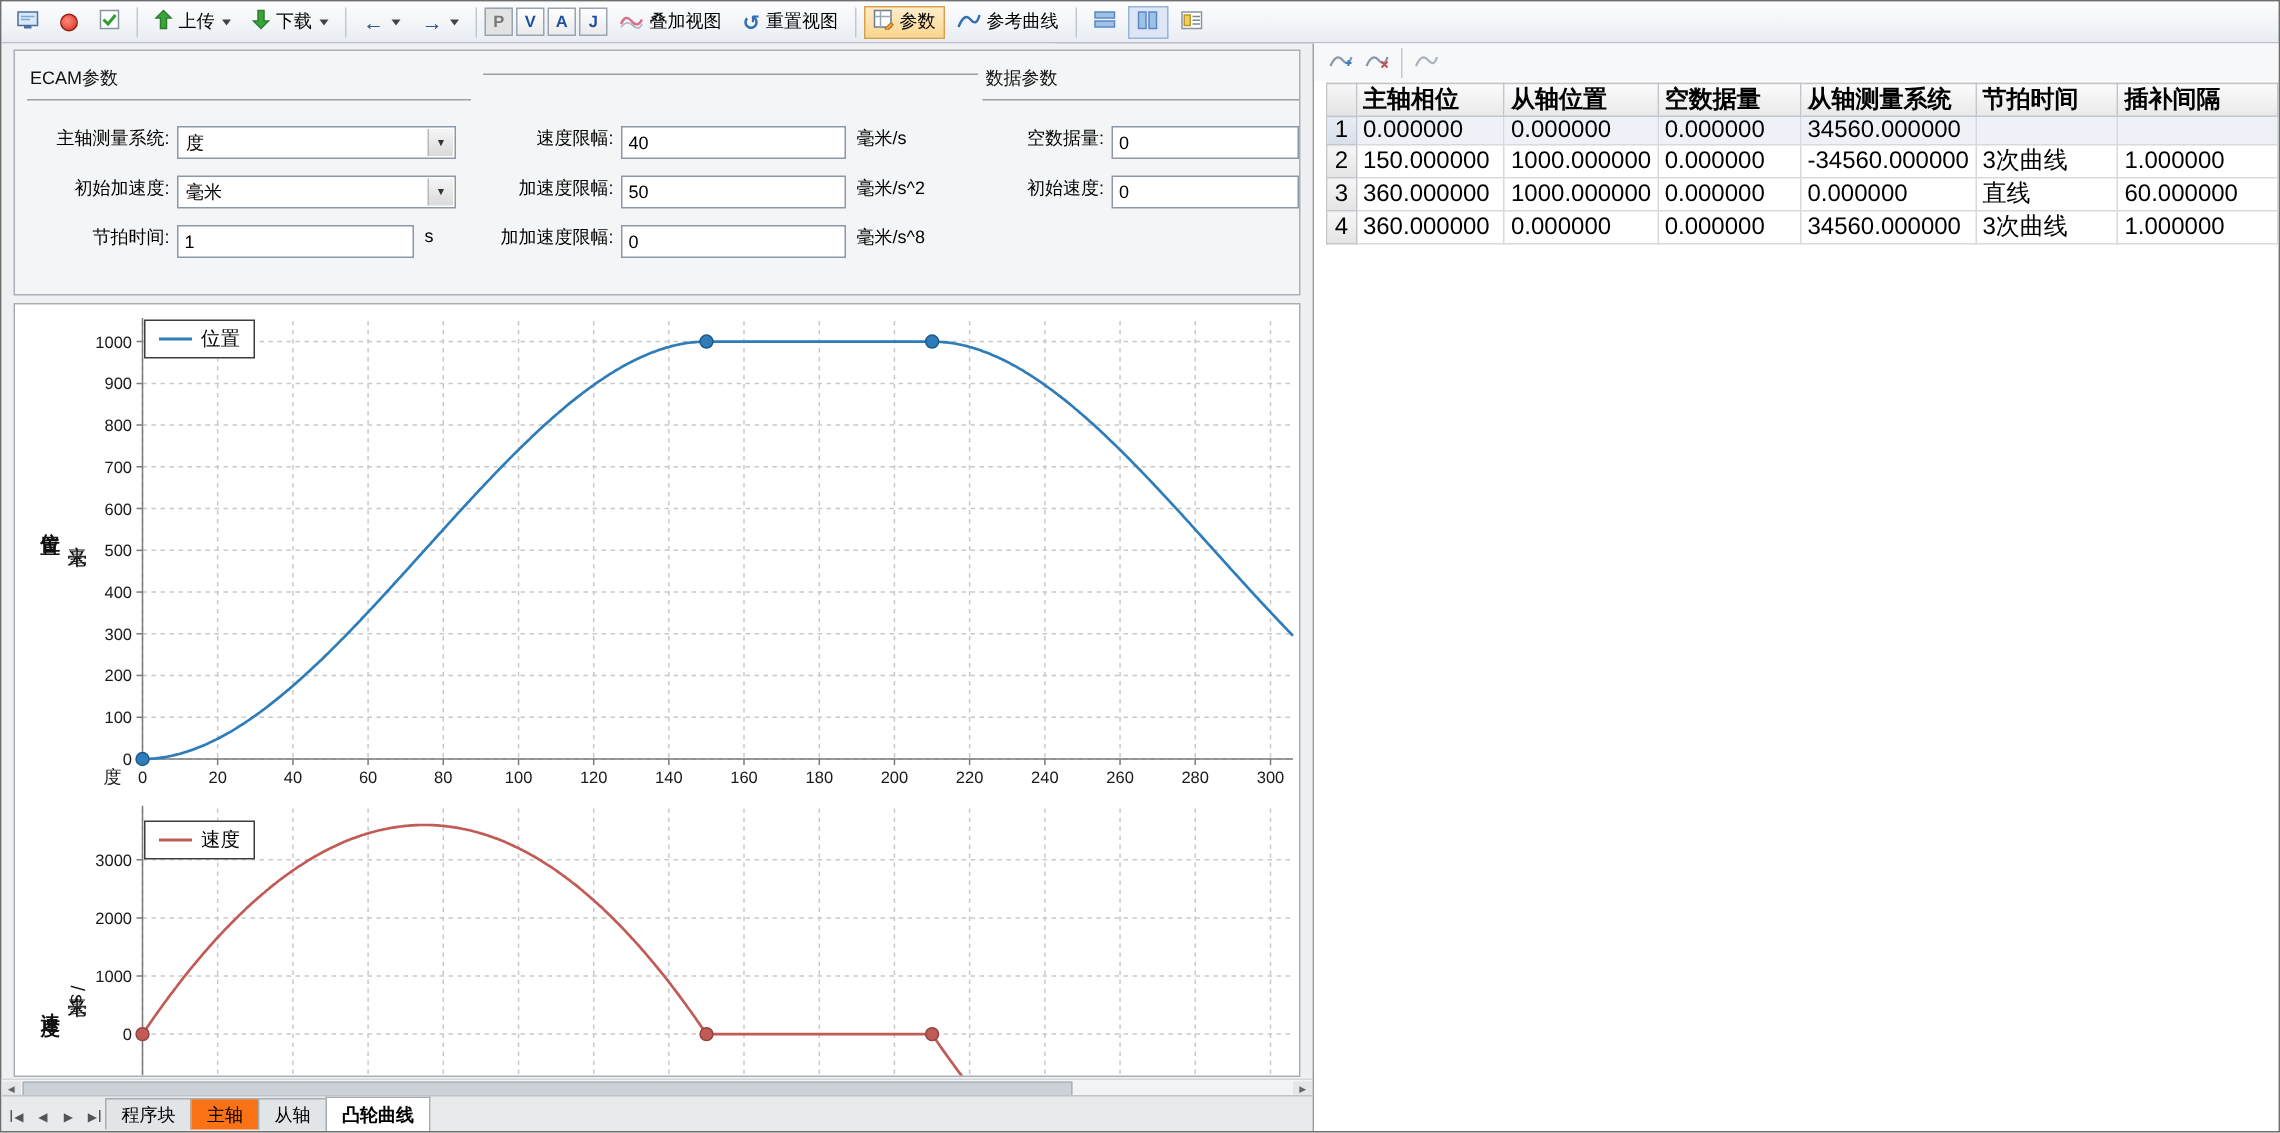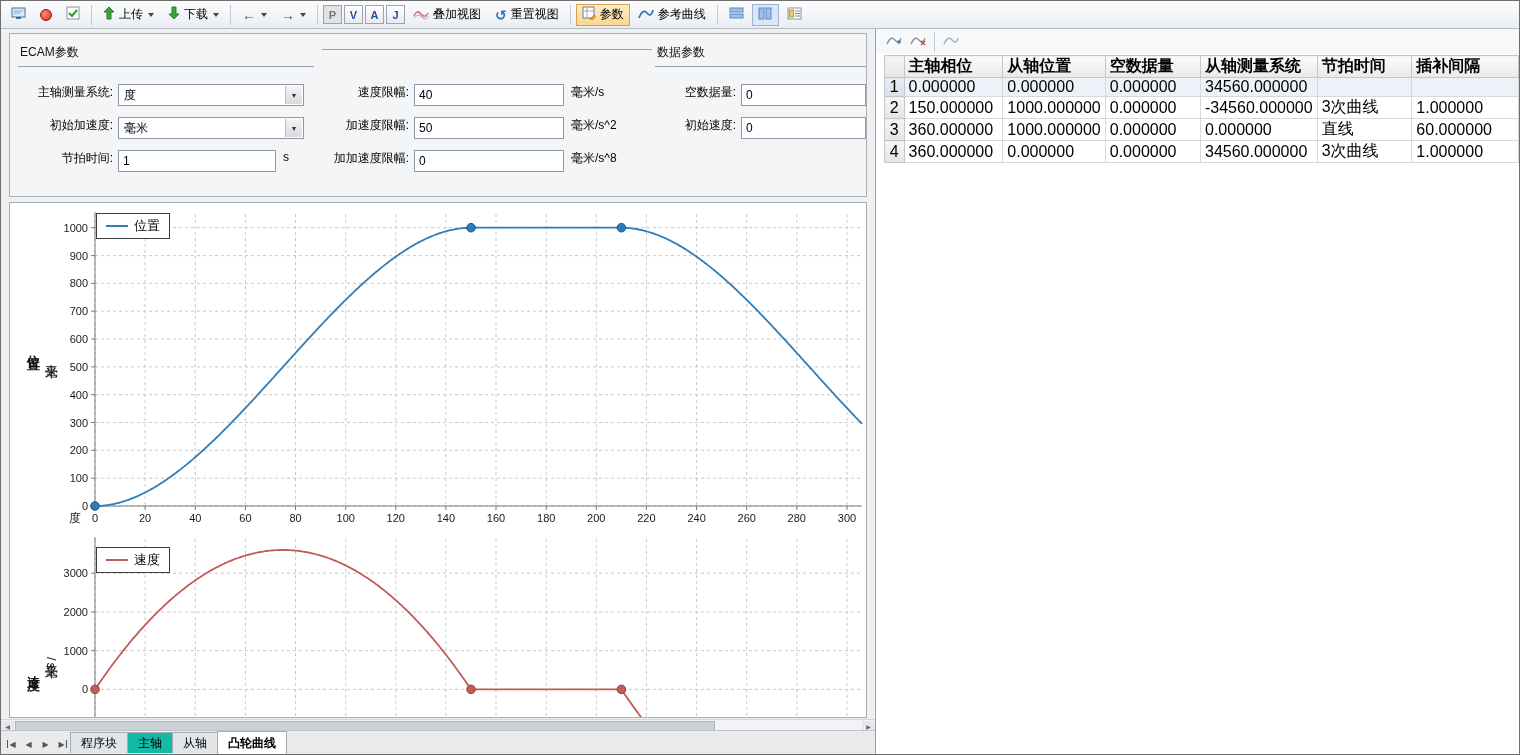--- a/index.html
+++ b/index.html
@@ -54,21 +54,21 @@
   .sbtn{position:absolute;top:1px;width:13px;height:11px;background:#e4e6e9;color:#666;font-size:6px;display:flex;align-items:center;justify-content:center}
   .sbtn.left{left:0}.sbtn.right{right:0}
   .sthumb{position:absolute;left:14px;top:1px;height:11px;width:700px;background:#ccd1d7;border:1px solid #adb3bb}
 
   
   .tabbar{position:absolute;left:0;bottom:0;height:24px;width:880px;background:#e8eaec;border-top:1px solid #c0c4ca;display:flex;align-items:flex-end;padding-left:2px}
   .tnav{width:17px;height:20px;display:flex;align-items:center;justify-content:center;color:#555;font-size:8px;gap:1px}
   .tnav .bar{width:1px;height:8px;background:#555}
   .tab{height:21px;padding:3px 10px 2px;border:1px solid #a8adb4;border-bottom:none;background:#e2e5e8;margin-left:-1px;font-size:12px;display:flex;align-items:center;white-space:nowrap}
   .tab.active{background:#fff;font-weight:bold;height:23px}
-  .tab.tint{background:#14b8a6}
+  .tab.tint{background:#f97316}
 
   
   .right-pane{position:absolute;left:874px;top:28px;right:0;bottom:0;background:#fff;border-left:1px solid #9aa0a6}
   .rtoolbar{position:absolute;left:0;top:0;right:0;height:25px;background:#f7f8fa;display:flex;align-items:center;padding:0 7px;gap:2px}
   .rbtn{width:22px;height:20px;display:flex;align-items:center;justify-content:center;border:1px solid transparent;background:transparent}
   .camtable{position:absolute;left:8px;top:26px;border-collapse:collapse;table-layout:fixed;font-size:16px}
   .camtable th{border:1px solid #c3c7cc;background:linear-gradient(#fbfbfb,#e9e9e9);font-weight:bold;text-align:left;padding:0 4px;height:18px;overflow:hidden;white-space:nowrap}
   .camtable td{border:1px solid #d6d9dd;padding:0 4px;height:19px;overflow:hidden;white-space:nowrap;background:#fff}
   .camtable td.rownum,.camtable th.rownum{background:linear-gradient(#f6f6f6,#e4e4e4);border:1px solid #c3c7cc;text-align:center;padding:0}
   .camtable tr.sel td{background:#eef2f8}

